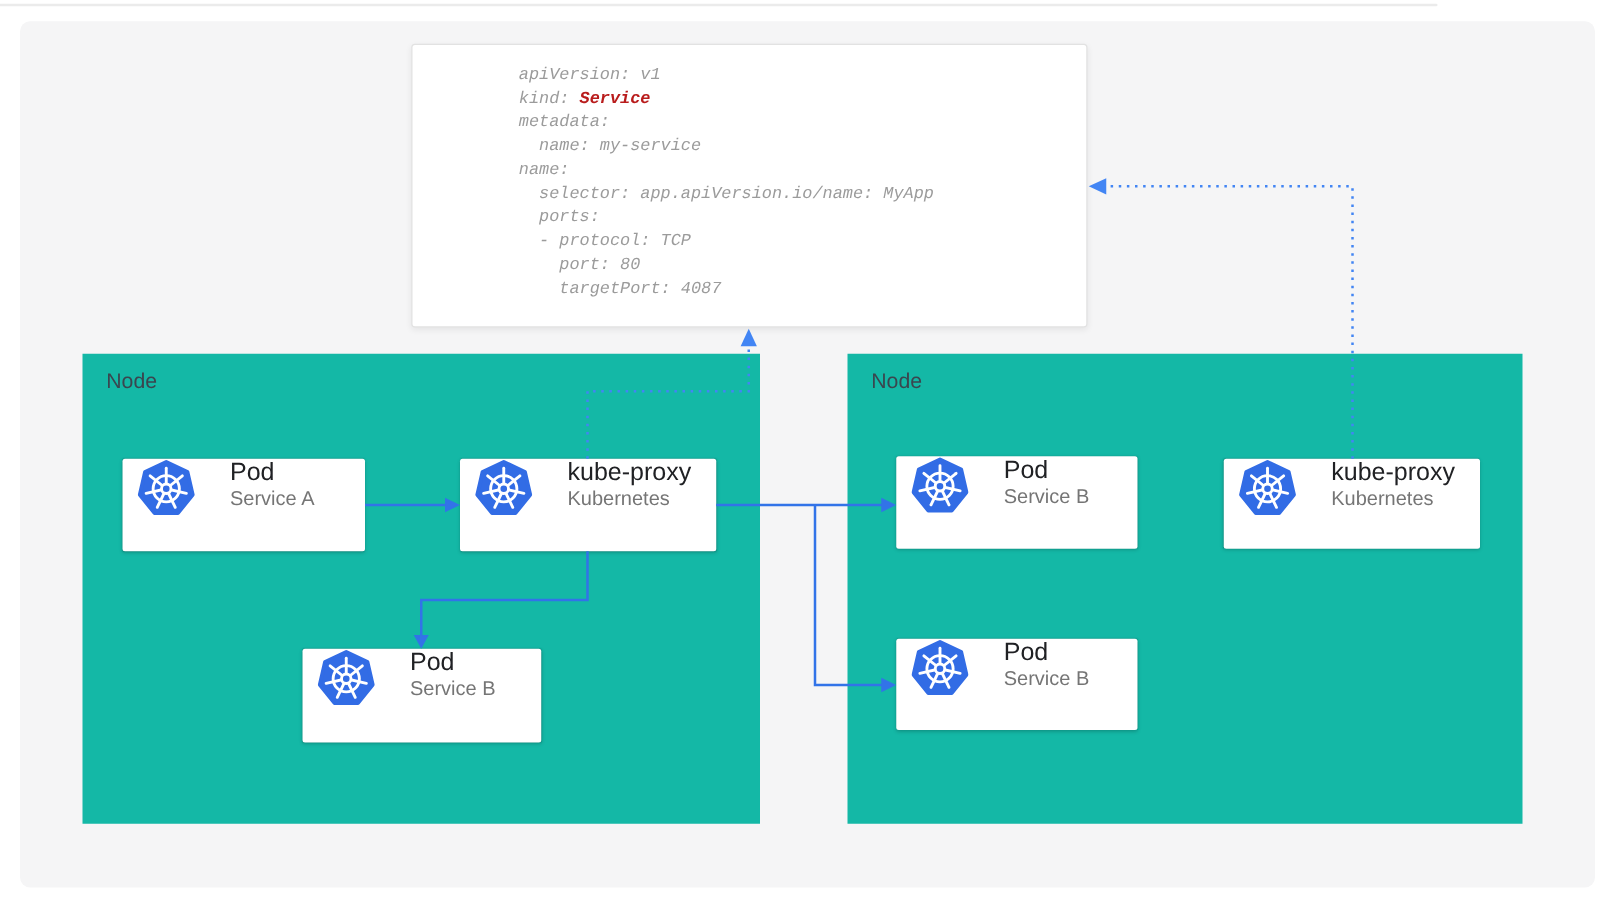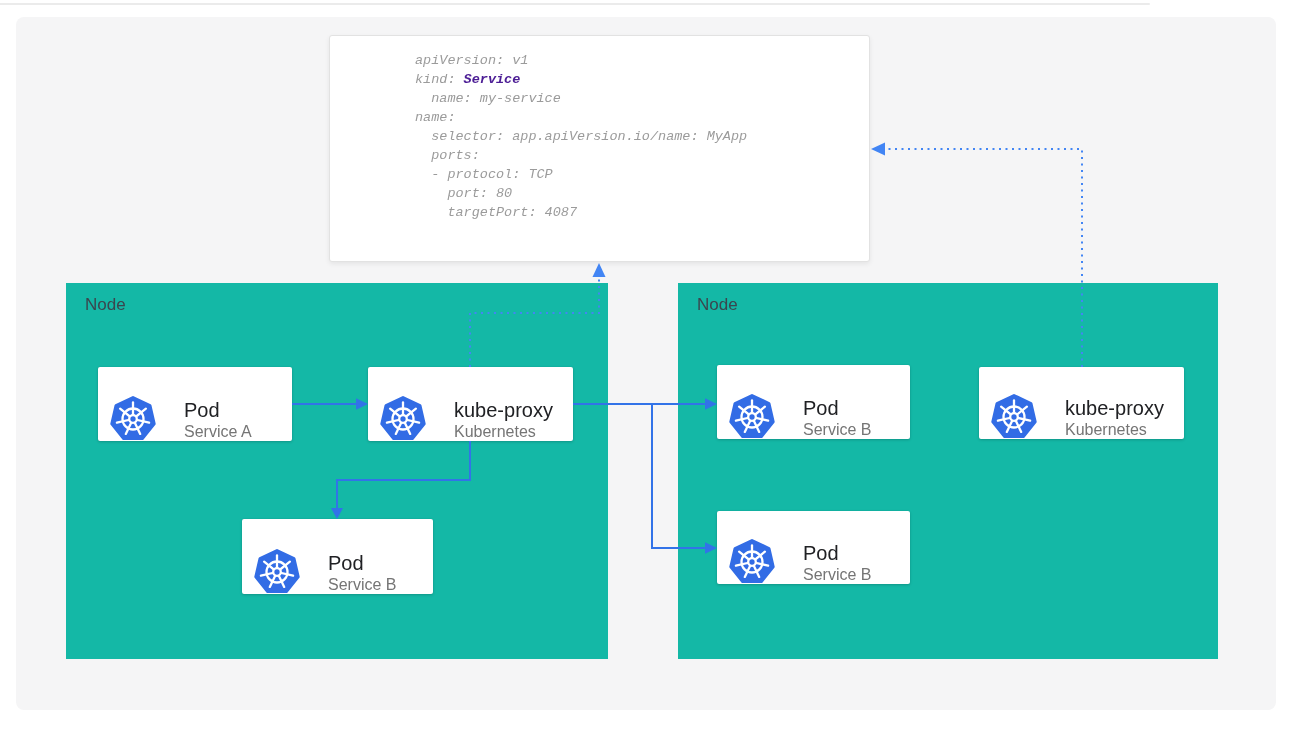--- a/index.html
+++ b/index.html
@@ -41,21 +41,21 @@
     left: 85px; top: 15px;
     font-family: "Liberation Mono", monospace;
     font-style: italic;
     font-size: 13.5px;
     line-height: 19px;
     color: #9b9b9b;
   }
   .yaml-line { white-space: pre; }
   .yaml-bold {
     font-weight: bold;
-    color: #4c1d95;
+    color: #b91c1c;
   }
   
   .node-box {
     position: absolute;
     top: 283px;
     height: 376px;
     background: #14b8a6;
     border-radius: 0;
   }
   .node-box.left { left: 66px; width: 542px; }
@@ -63,21 +63,21 @@
   .node-label {
     position: absolute;
     left: 19px; top: 12px;
     font-size: 17px;
     color: #3a464f;
   }
   
   .card {
     position: absolute;
     display: flex;
-    align-items: flex-end;
+    align-items: flex-start;
     padding-left: 12px;
     gap: 28px;
     background: #ffffff;
     border-radius: 2px;
     box-shadow: 0 1px 3px rgba(0,0,0,0.18), 0 0 1px rgba(0,0,0,0.12);
   }
   .card .k8s-icon { width: 46px; height: 46px; flex: 0 0 46px; }
   .card-title {
     font-size: 20px;
     line-height: 23px;
@@ -126,20 +126,21 @@
 
 <div class="page">
 
   <div class="top-divider"></div>
   <div class="canvas"></div>
 
   <div class="yaml-box">
     <div class="yaml-code">
       <div class="yaml-line">apiVersion: v1</div>
       <div class="yaml-line"><span>kind: </span><span class="yaml-bold">Service</span></div>
+      <div class="yaml-line">metadata:</div>
       <div class="yaml-line">  name: my-service</div>
       <div class="yaml-line">name:</div>
       <div class="yaml-line">  selector: app.apiVersion.io/name: MyApp</div>
       <div class="yaml-line">  ports:</div>
       <div class="yaml-line">  - protocol: TCP</div>
       <div class="yaml-line">    port: 80</div>
       <div class="yaml-line">    targetPort: 4087</div>
     </div>
   </div>
 

